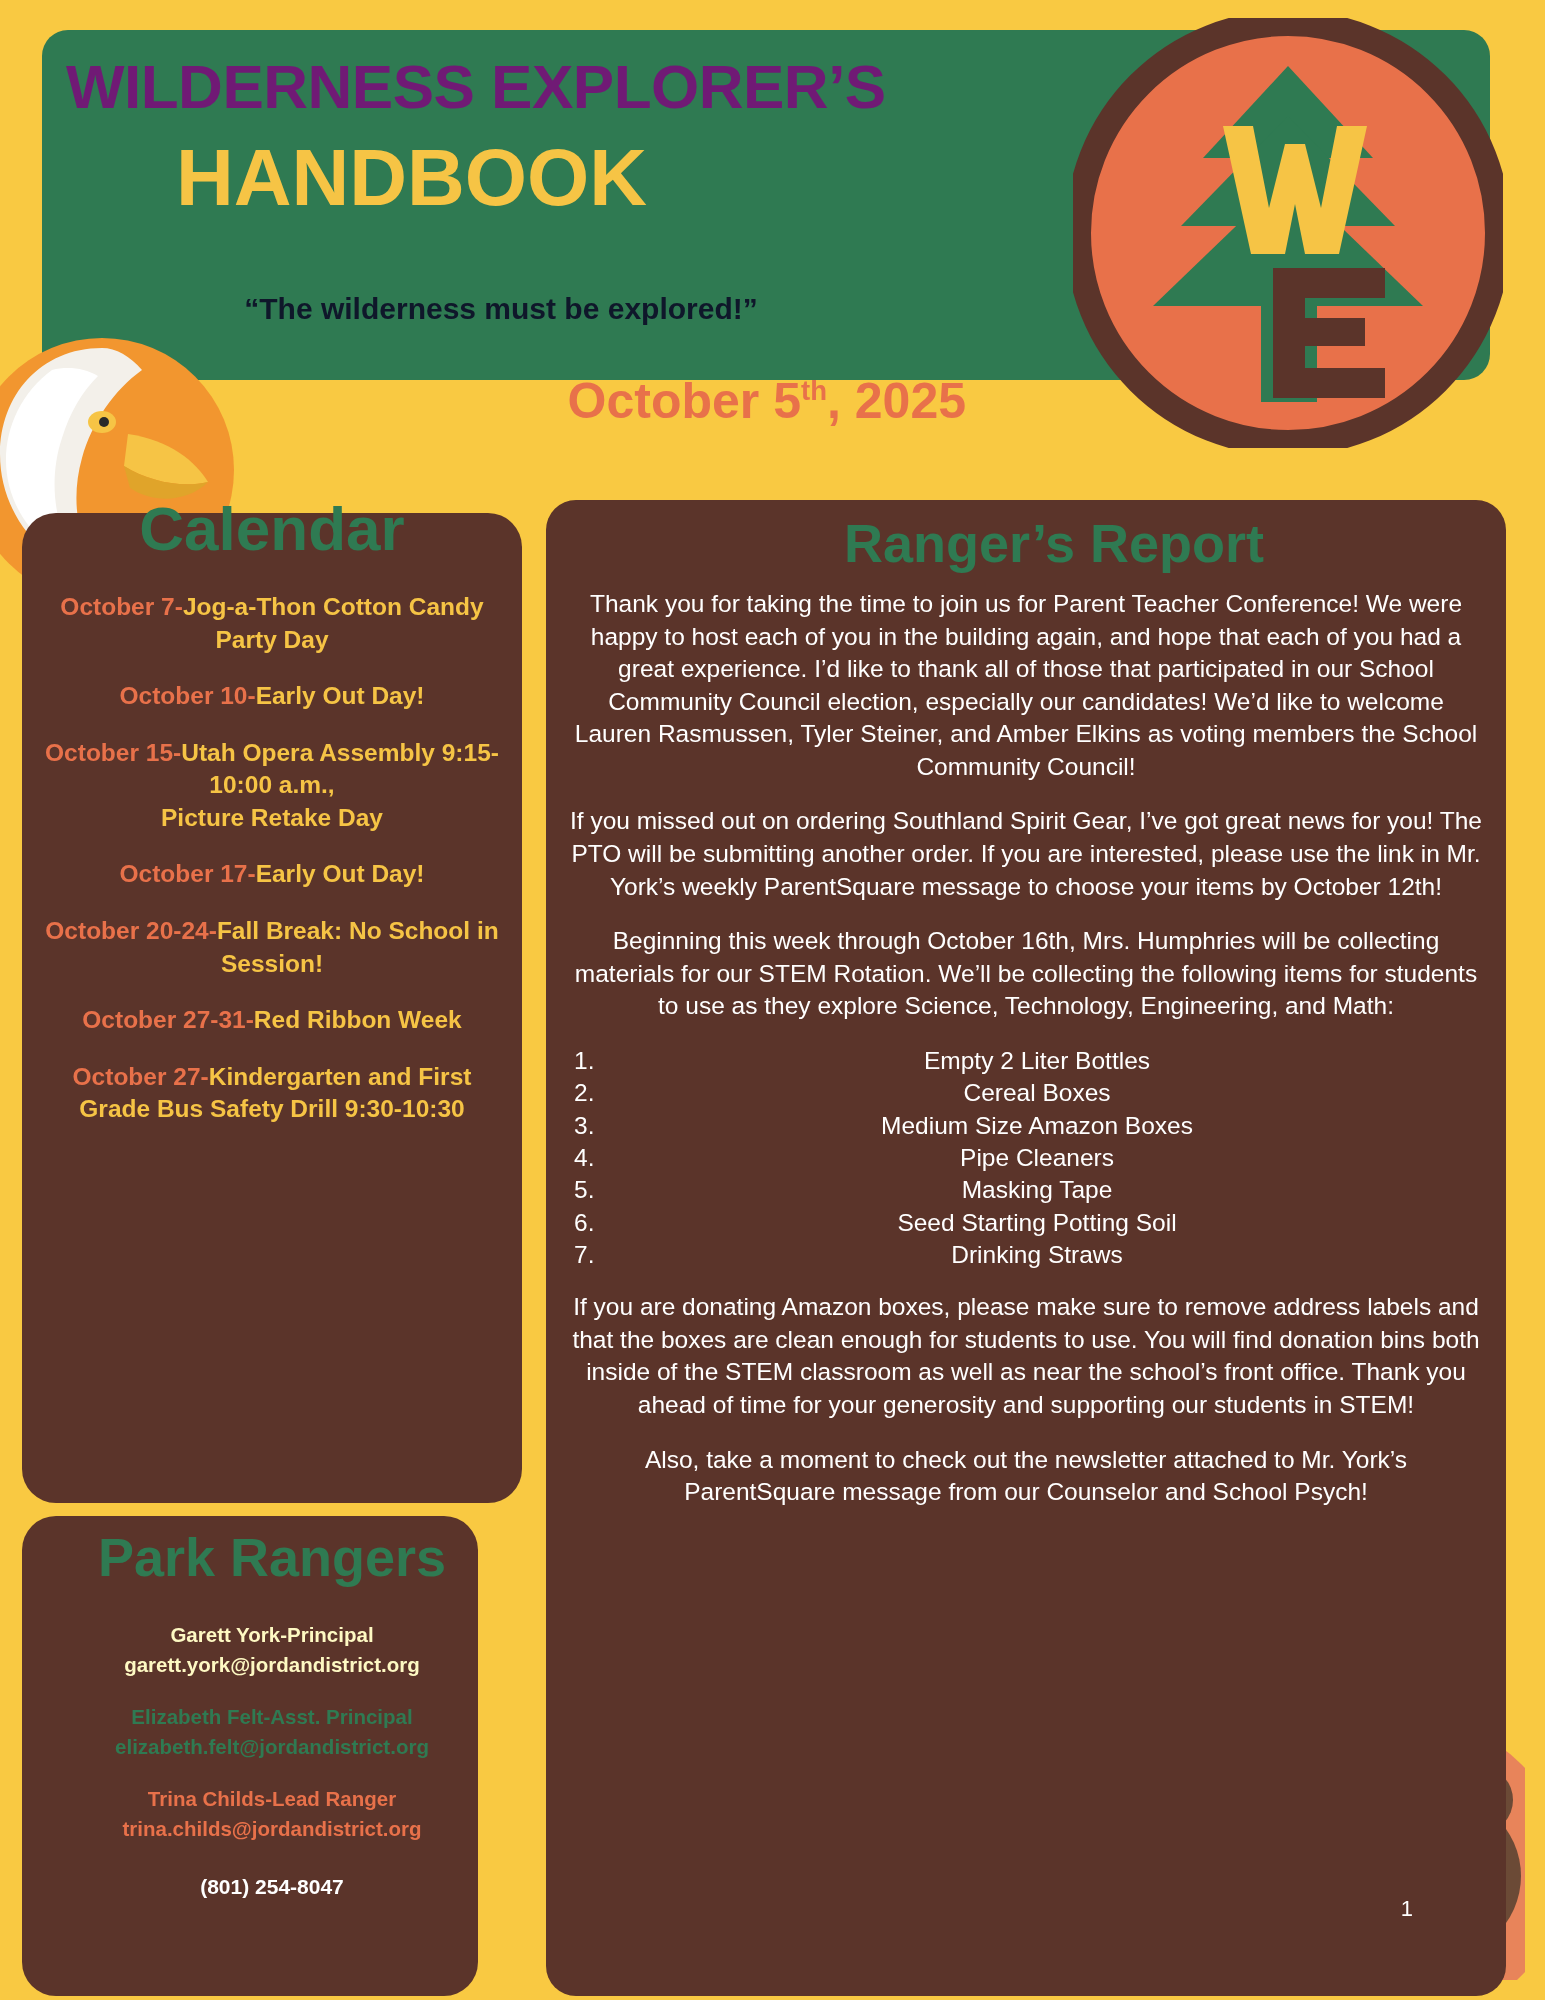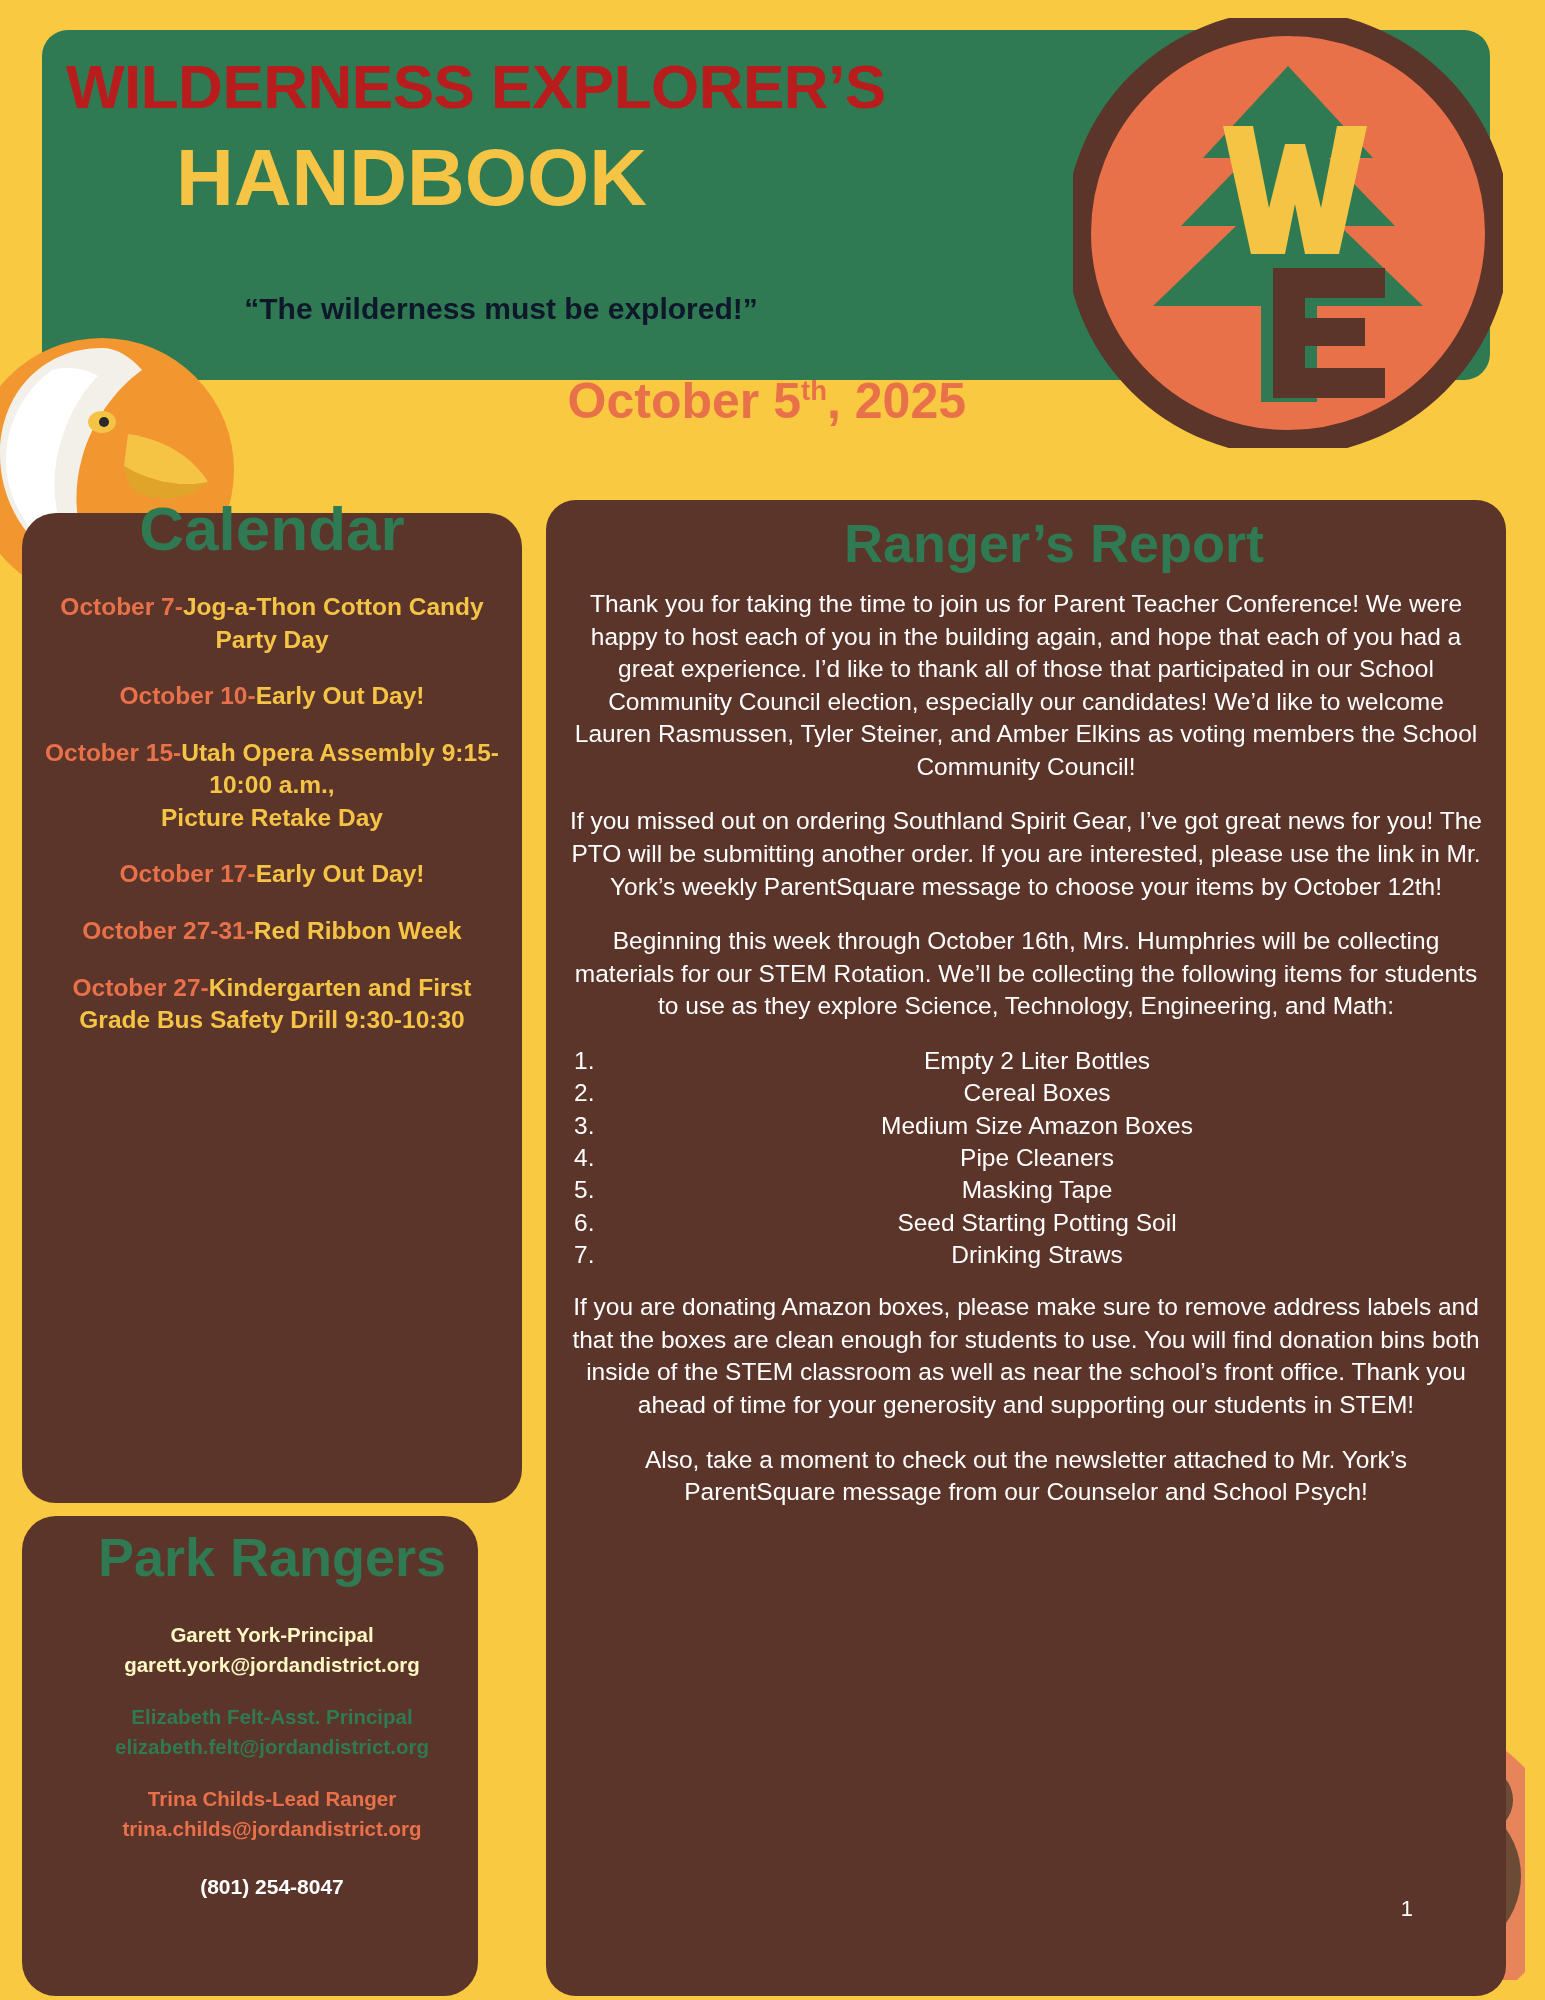--- a/index.html
+++ b/index.html
@@ -18,21 +18,21 @@
     position: absolute;
     left: 42px; top: 30px;
     width: 1448px; height: 350px;
     background: #2f7a52;
     border-radius: 26px;
   }
   .title-line1 {
     position: absolute;
     left: 66px; top: 54px;
     width: 930px;
-    color: #b91c1c;
+    color: #701a75;
     font-size: 62px;
     font-weight: bold;
     letter-spacing: -0.5px;
     line-height: 1.05;
   }
   .title-line2 {
     position: absolute;
     left: 176px; top: 132px;
     width: 700px;
     color: #f6c445;
@@ -253,20 +253,21 @@
 </div>
 
 <div class="calendar-card">
   <div class="calendar-head">Calendar</div>
   <div class="calendar-list">
     <div class="cal-item"><span class="d">October 7-</span><span>Jog-a-Thon Cotton Candy Party Day</span></div>
     <div class="cal-item"><span class="d">October 10-</span><span>Early Out Day!</span></div>
     <div class="cal-item" style="white-space:pre-line"><span class="d">October 15-</span><span>Utah Opera Assembly 9:15-10:00 a.m.,
 Picture Retake Day</span></div>
     <div class="cal-item"><span class="d">October 17-</span><span>Early Out Day!</span></div>
+    <div class="cal-item"><span class="d">October 20-24-</span><span>Fall Break: No School in Session!</span></div>
     <div class="cal-item"><span class="d">October 27-31-</span><span>Red Ribbon Week</span></div>
     <div class="cal-item"><span class="d">October 27-</span><span>Kindergarten and First Grade Bus Safety Drill 9:30-10:30</span></div>
   </div>
 </div>
 
 <div class="rangers-card">
   <div class="rangers-head">Park Rangers</div>
   <div class="ranger-block rb1">
     <div>Garett York-Principal</div>
     <div>garett.york@jordandistrict.org</div>

